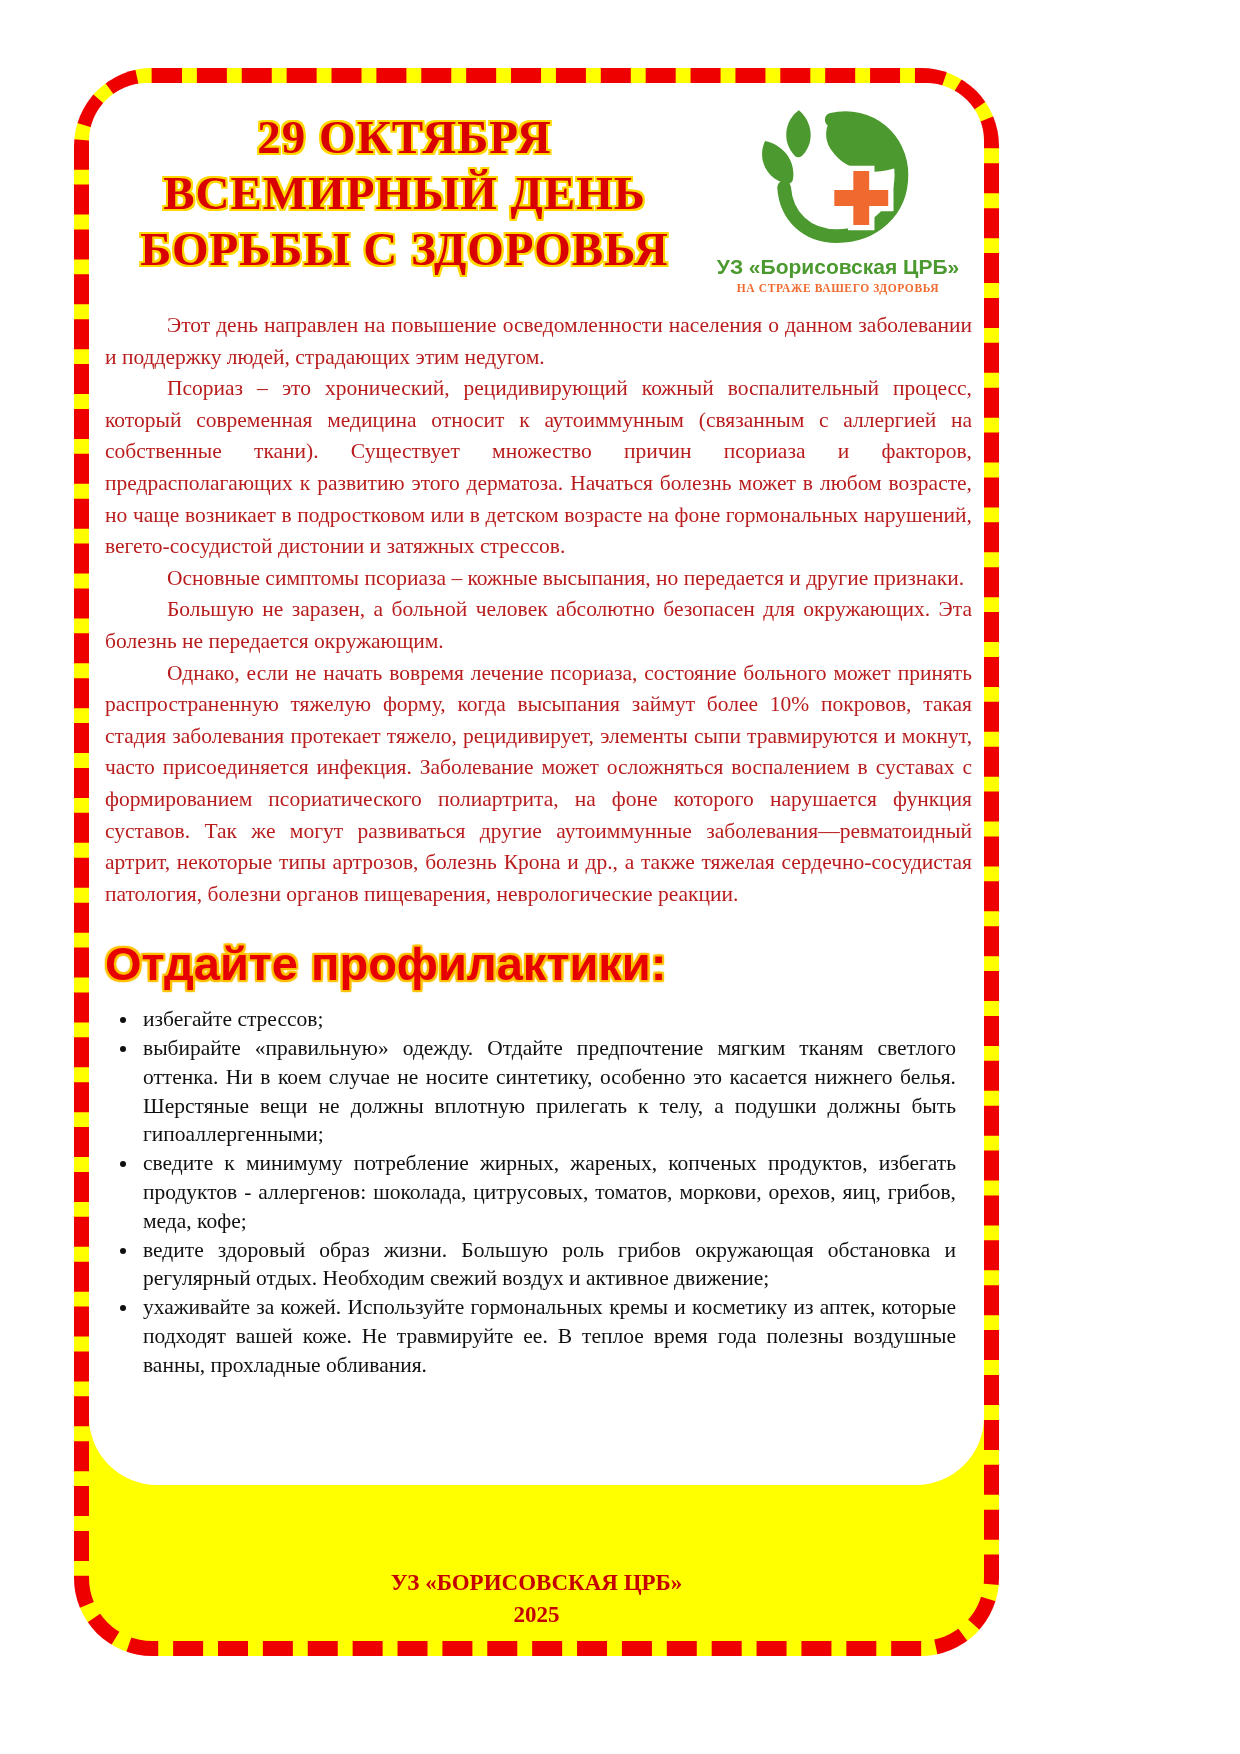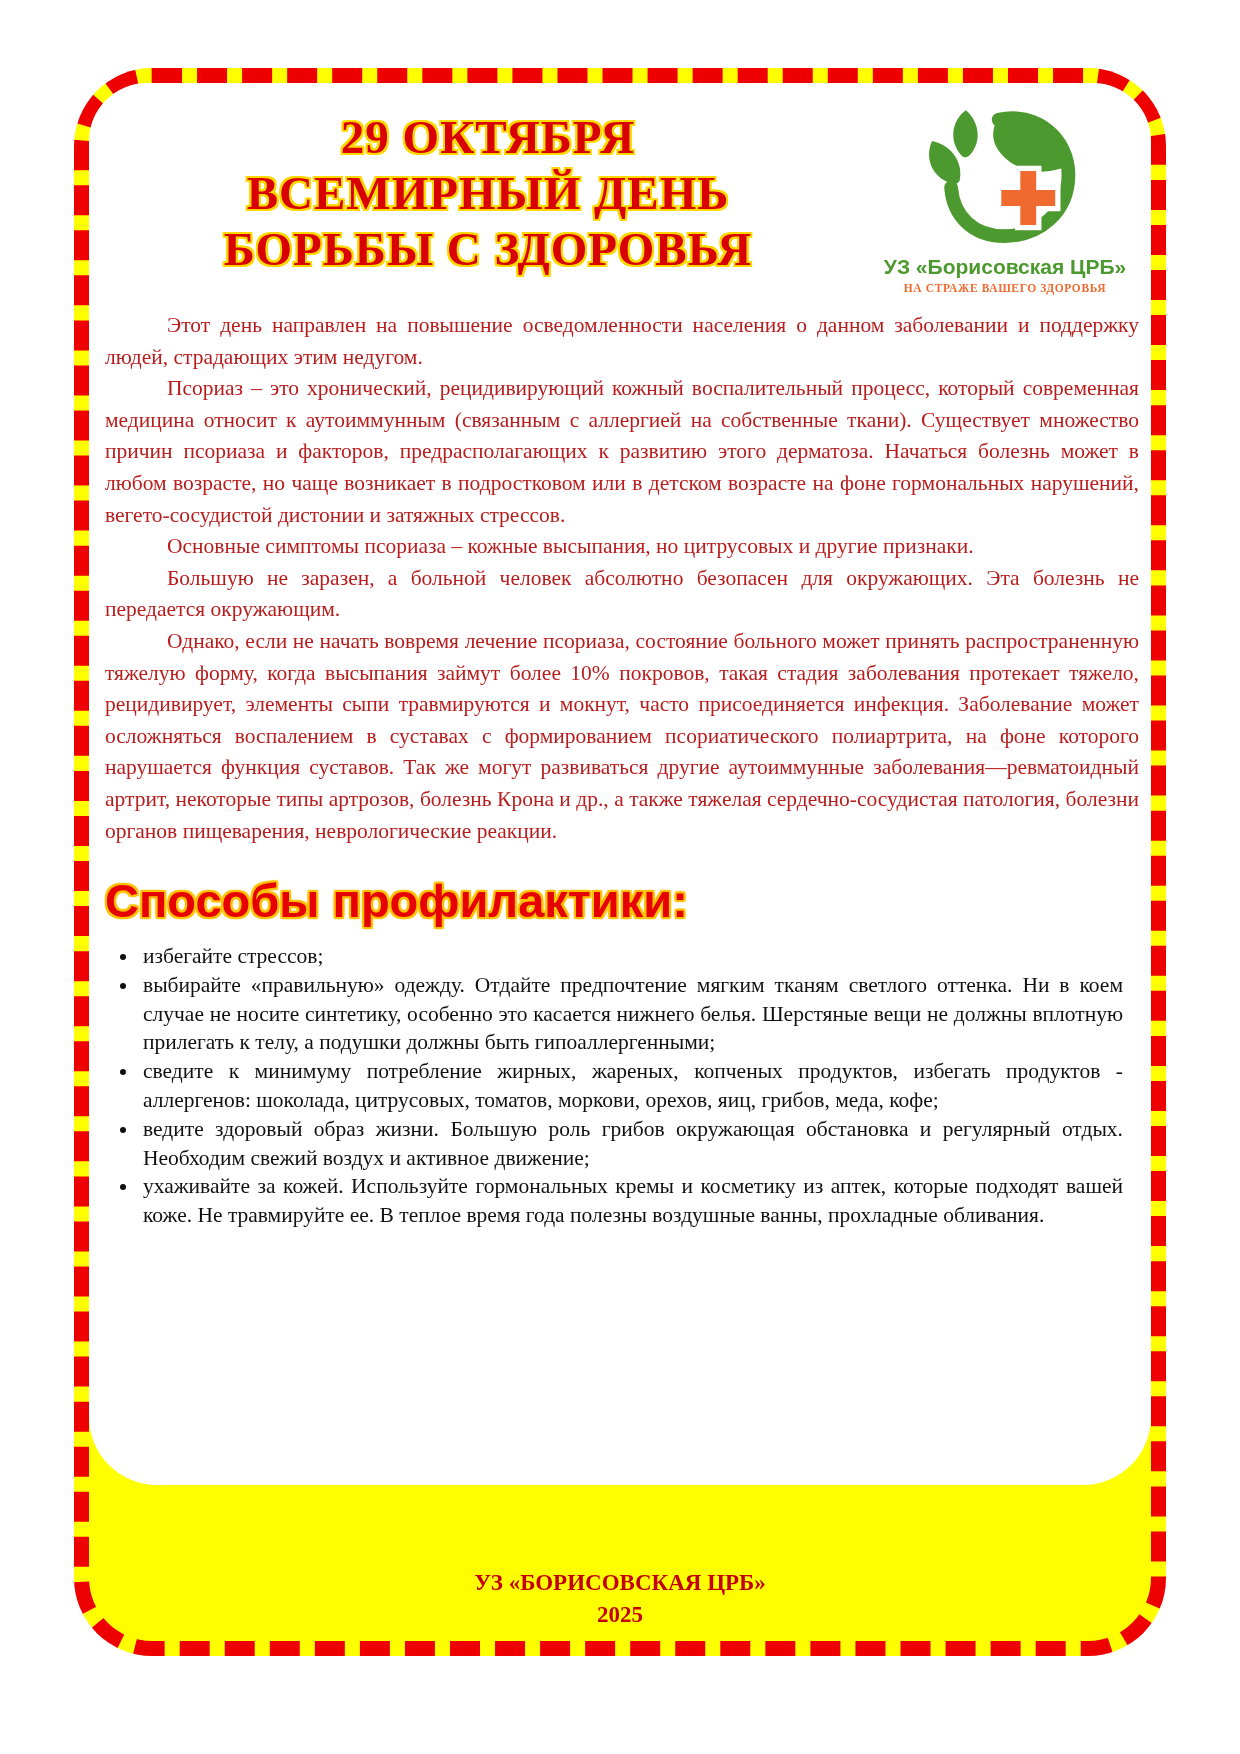--- a/index.html
+++ b/index.html
@@ -5,21 +5,21 @@
   html,body { margin:0; padding:0; }
   body {
     width:1240px; height:1754px;
     background:#ffffff;
     font-family:"Liberation Serif", serif;
     position:relative;
     overflow:hidden;
   }
   .poster-frame {
     position:absolute; left:74px; top:68px;
-    width:1092px; height:1588px;
+    width:925px; height:1588px;
     box-sizing:border-box;
     border:15px dashed #ee0000;
     border-radius:78px;
     background:#ffff00;
   }
   .content-panel {
     position:absolute; left:0; top:0;
     width:100%; height:1402px;
     box-sizing:border-box;
     background:#ffffff;
@@ -131,26 +131,26 @@
           </svg>
         </div>
         <div class="logo-name">УЗ «Борисовская ЦРБ»</div>
         <div class="logo-tagline">НА СТРАЖЕ ВАШЕГО ЗДОРОВЬЯ</div>
       </div>
     </div>
 
     <div class="body-text">
       <p>Этот день направлен на повышение осведомленности населения о данном заболевании и поддержку людей, страдающих этим недугом.</p>
       <p>Псориаз – это хронический, рецидивирующий кожный воспалительный процесс, который современная медицина относит к аутоиммунным (связанным с аллергией на собственные ткани). Существует множество причин псориаза и факторов, предрасполагающих к развитию этого дерматоза. Начаться болезнь может в любом возрасте, но чаще возникает в подростковом или в детском возрасте на фоне гормональных нарушений, вегето-сосудистой дистонии и затяжных стрессов.</p>
-      <p>Основные симптомы псориаза – кожные высыпания, но цитрусовых и другие признаки.</p>
+      <p>Основные симптомы псориаза – кожные высыпания, но передается и другие признаки.</p>
       <p>Большую не заразен, а больной человек абсолютно безопасен для окружающих. Эта болезнь не передается окружающим.</p>
       <p>Однако, если не начать вовремя лечение псориаза, состояние больного может принять распространенную тяжелую форму, когда высыпания займут более 10% покровов, такая стадия заболевания протекает тяжело, рецидивирует, элементы сыпи травмируются и мокнут, часто присоединяется инфекция. Заболевание может осложняться воспалением в суставах с формированием псориатического полиартрита, на фоне которого нарушается функция суставов. Так же могут развиваться другие аутоиммунные заболевания—ревматоидный артрит, некоторые типы артрозов, болезнь Крона и др., а также тяжелая сердечно-сосудистая патология, болезни органов пищеварения, неврологические реакции.</p>
     </div>
 
-    <h2 class="section-heading">Способы профилактики:</h2>
+    <h2 class="section-heading">Отдайте профилактики:</h2>
 
     <ul class="prevention-list">
       <li><span>избегайте стрессов;</span></li>
       <li><span>выбирайте «правильную» одежду. Отдайте предпочтение мягким тканям светлого оттенка. Ни в коем случае не носите синтетику, особенно это касается нижнего белья. Шерстяные вещи не должны вплотную прилегать к телу, а подушки должны быть гипоаллергенными;</span></li>
       <li><span>сведите к минимуму потребление жирных, жареных, копченых продуктов, избегать продуктов - аллергенов: шоколада, цитрусовых, томатов, моркови, орехов, яиц, грибов, меда, кофе;</span></li>
       <li><span>ведите здоровый образ жизни. Большую роль грибов окружающая обстановка и регулярный отдых. Необходим свежий воздух и активное движение;</span></li>
       <li><span>ухаживайте за кожей. Используйте гормональных кремы и косметику из аптек, которые подходят вашей коже. Не травмируйте ее. В теплое время года полезны воздушные ванны, прохладные обливания.</span></li>
     </ul>
 
   </div>

